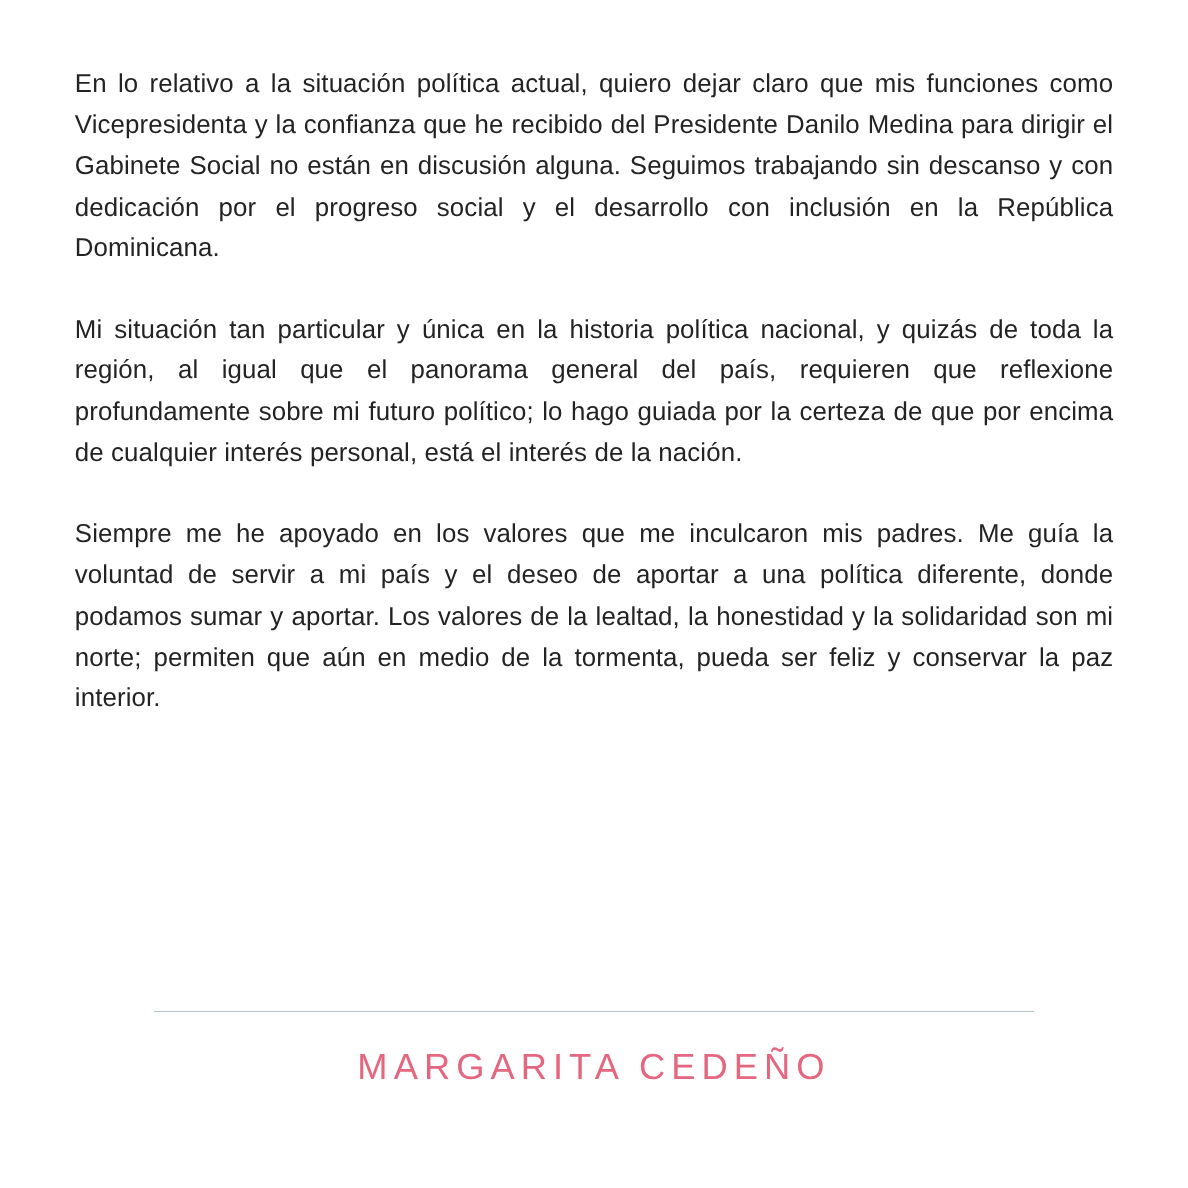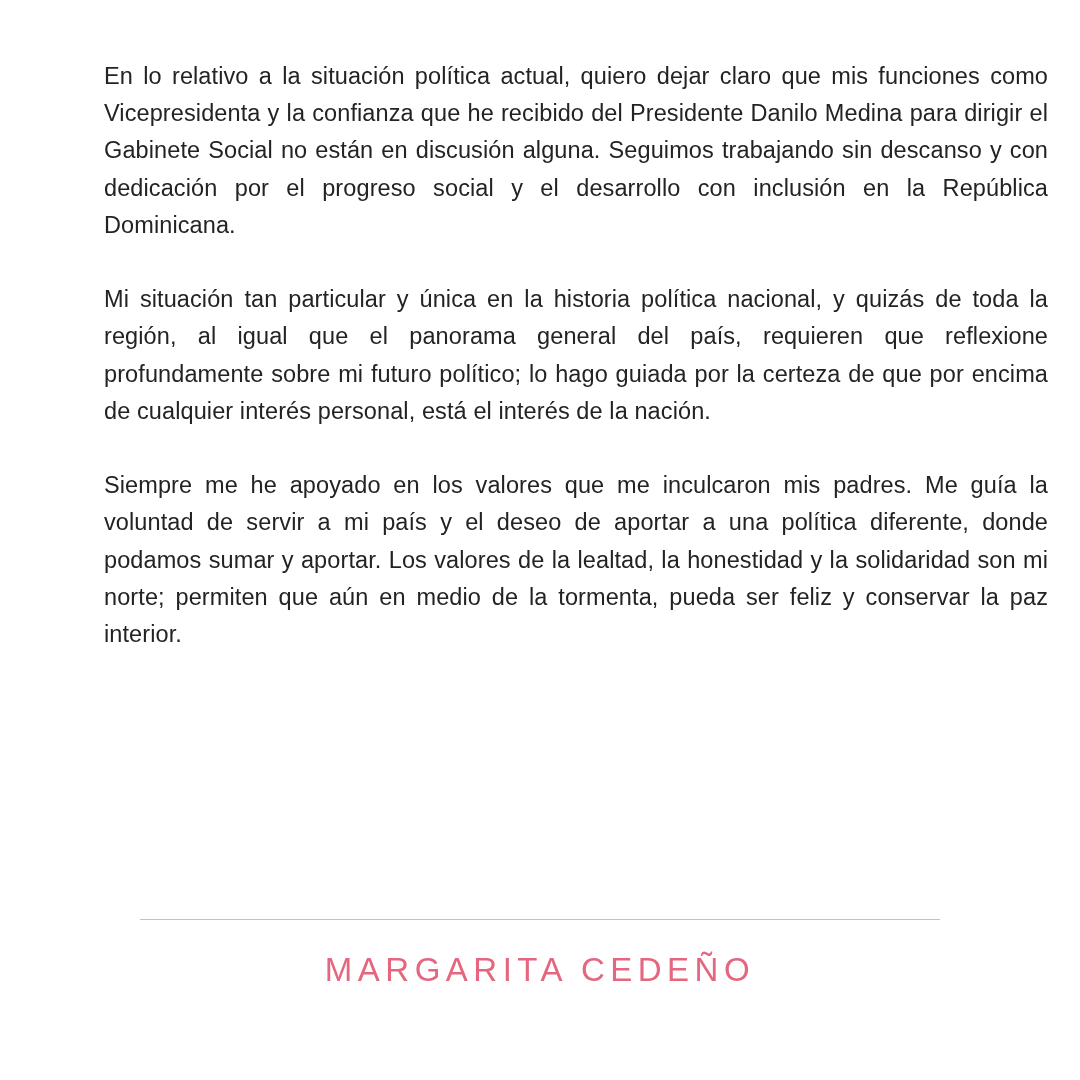--- a/index.html
+++ b/index.html
@@ -17,21 +17,20 @@
       position: absolute;
       left: 68px;
       top: 58px;
       width: 944px;
       font-family: "Liberation Sans", sans-serif;
       font-size: 23.5px;
       line-height: 37.2px;
       color: #232323;
       text-align: justify;
       letter-spacing: 0.1px;
-      margin-left: 36px;
     }
     .statement p {
       margin: 0 0 37.2px 0;
     }
     .statement p.last {
       margin-bottom: 0;
     }
     .divider {
       position: absolute;
       left: 140px;

